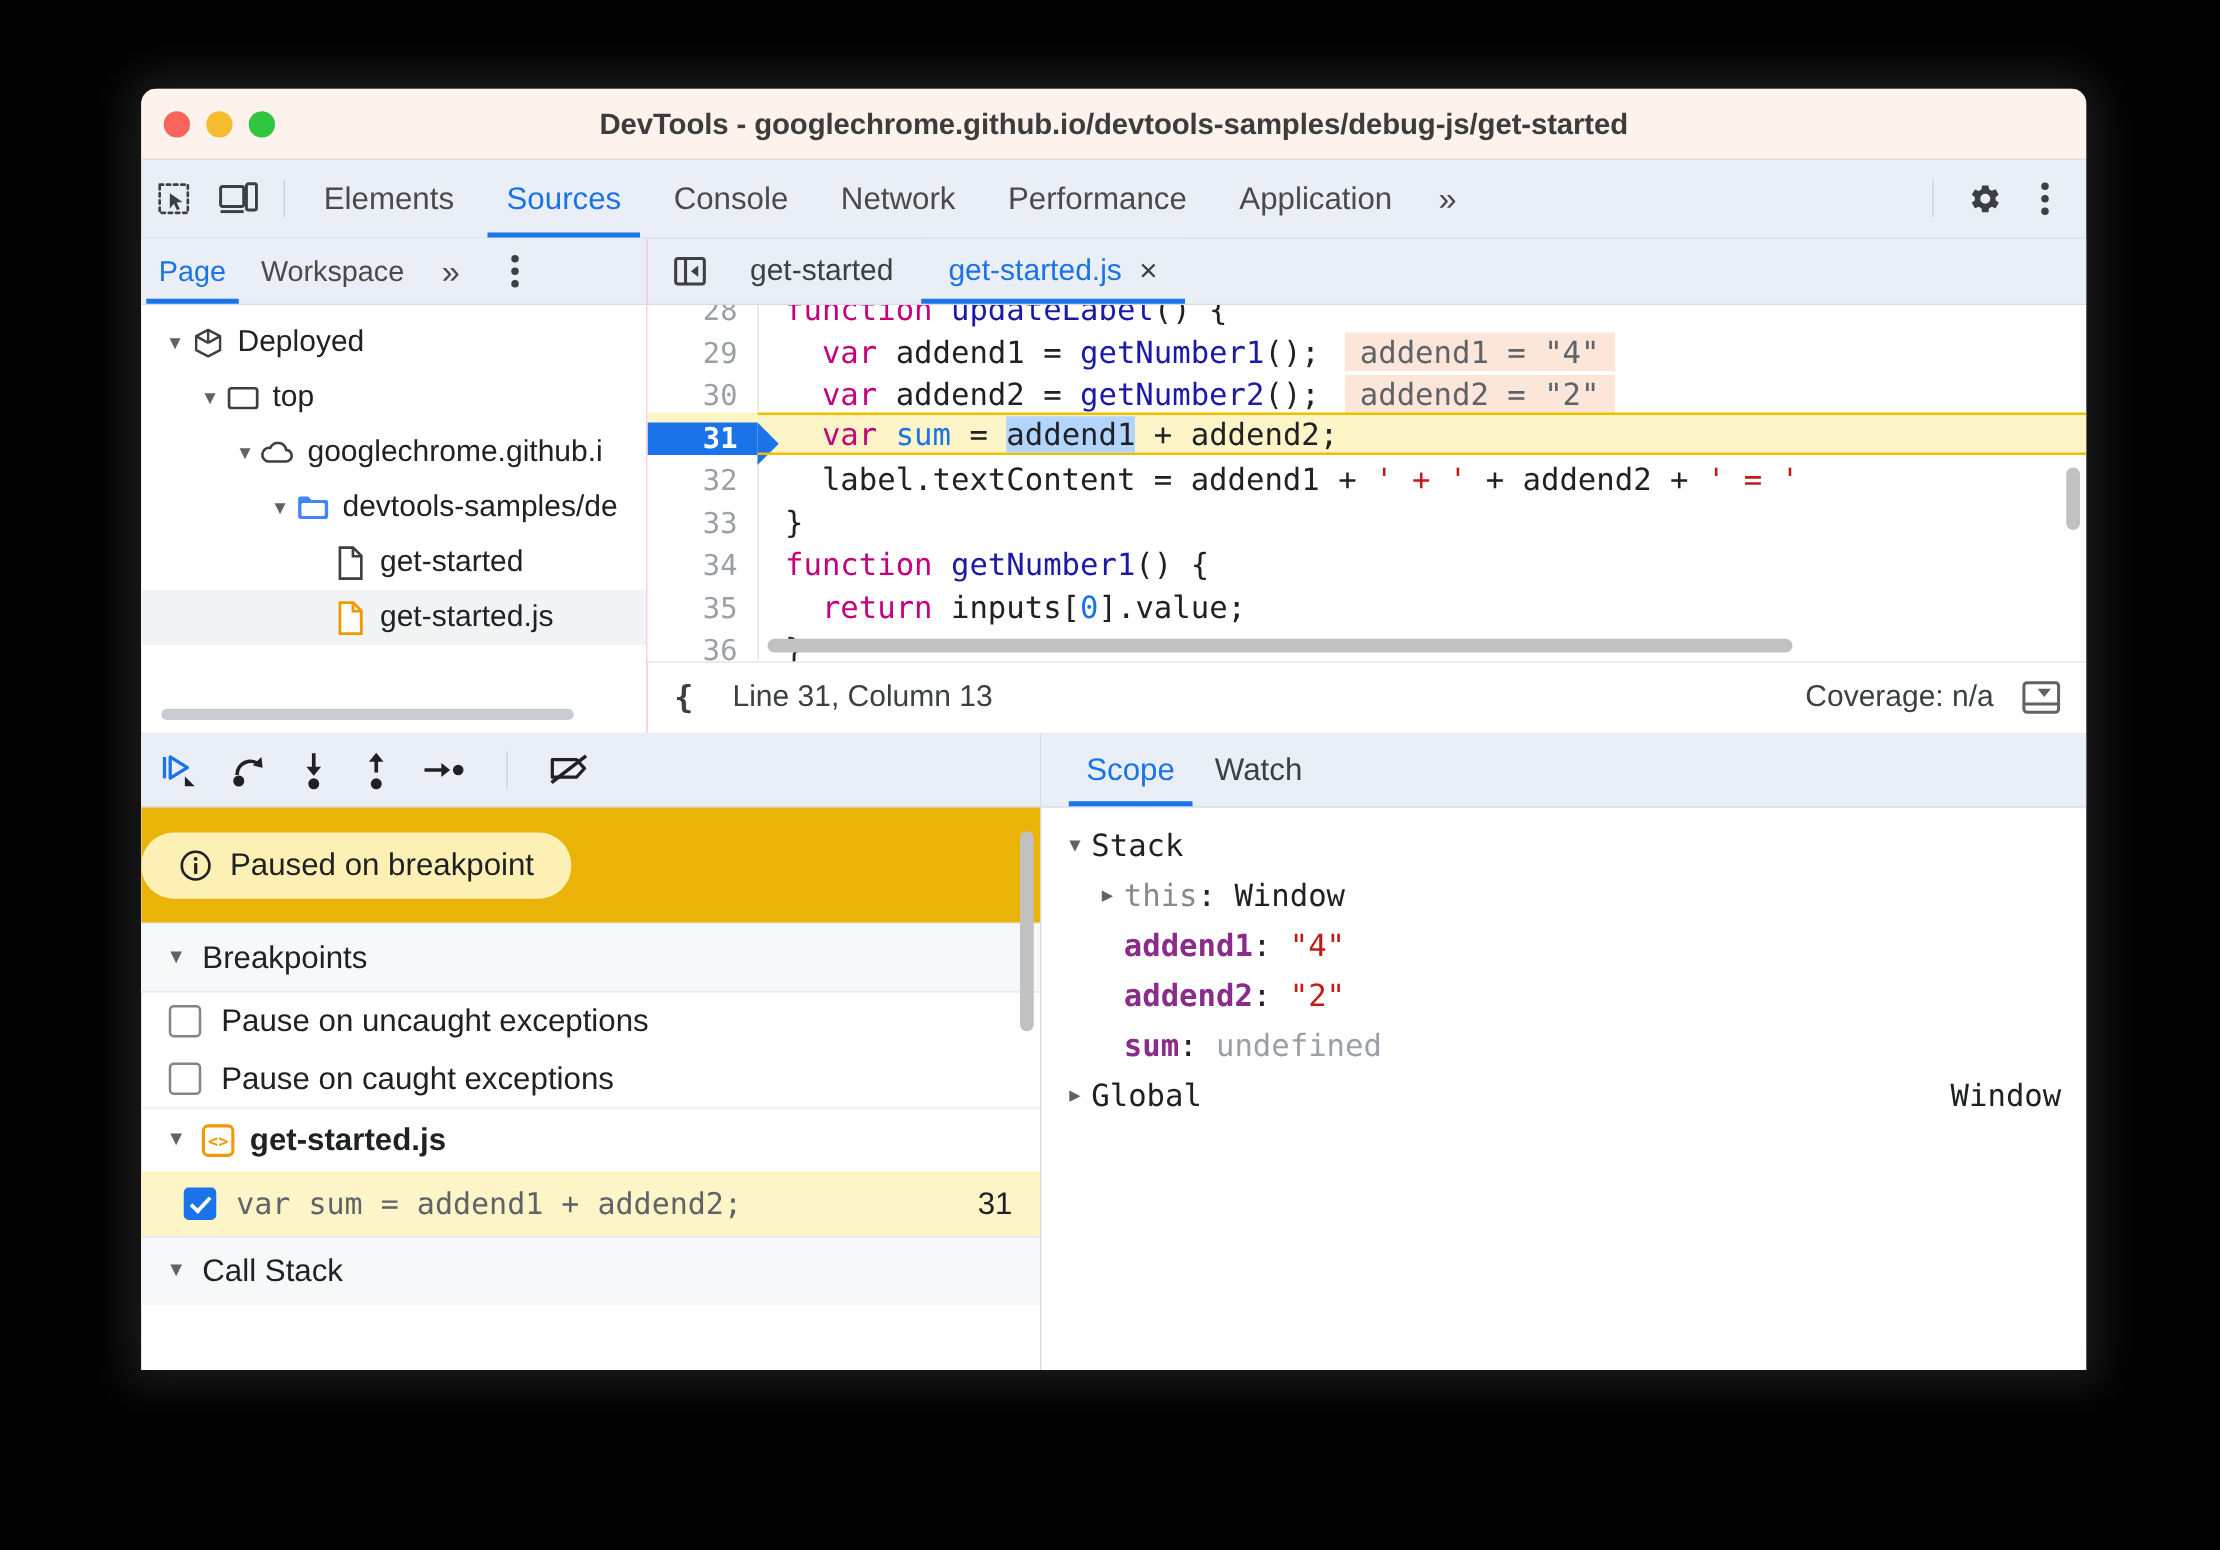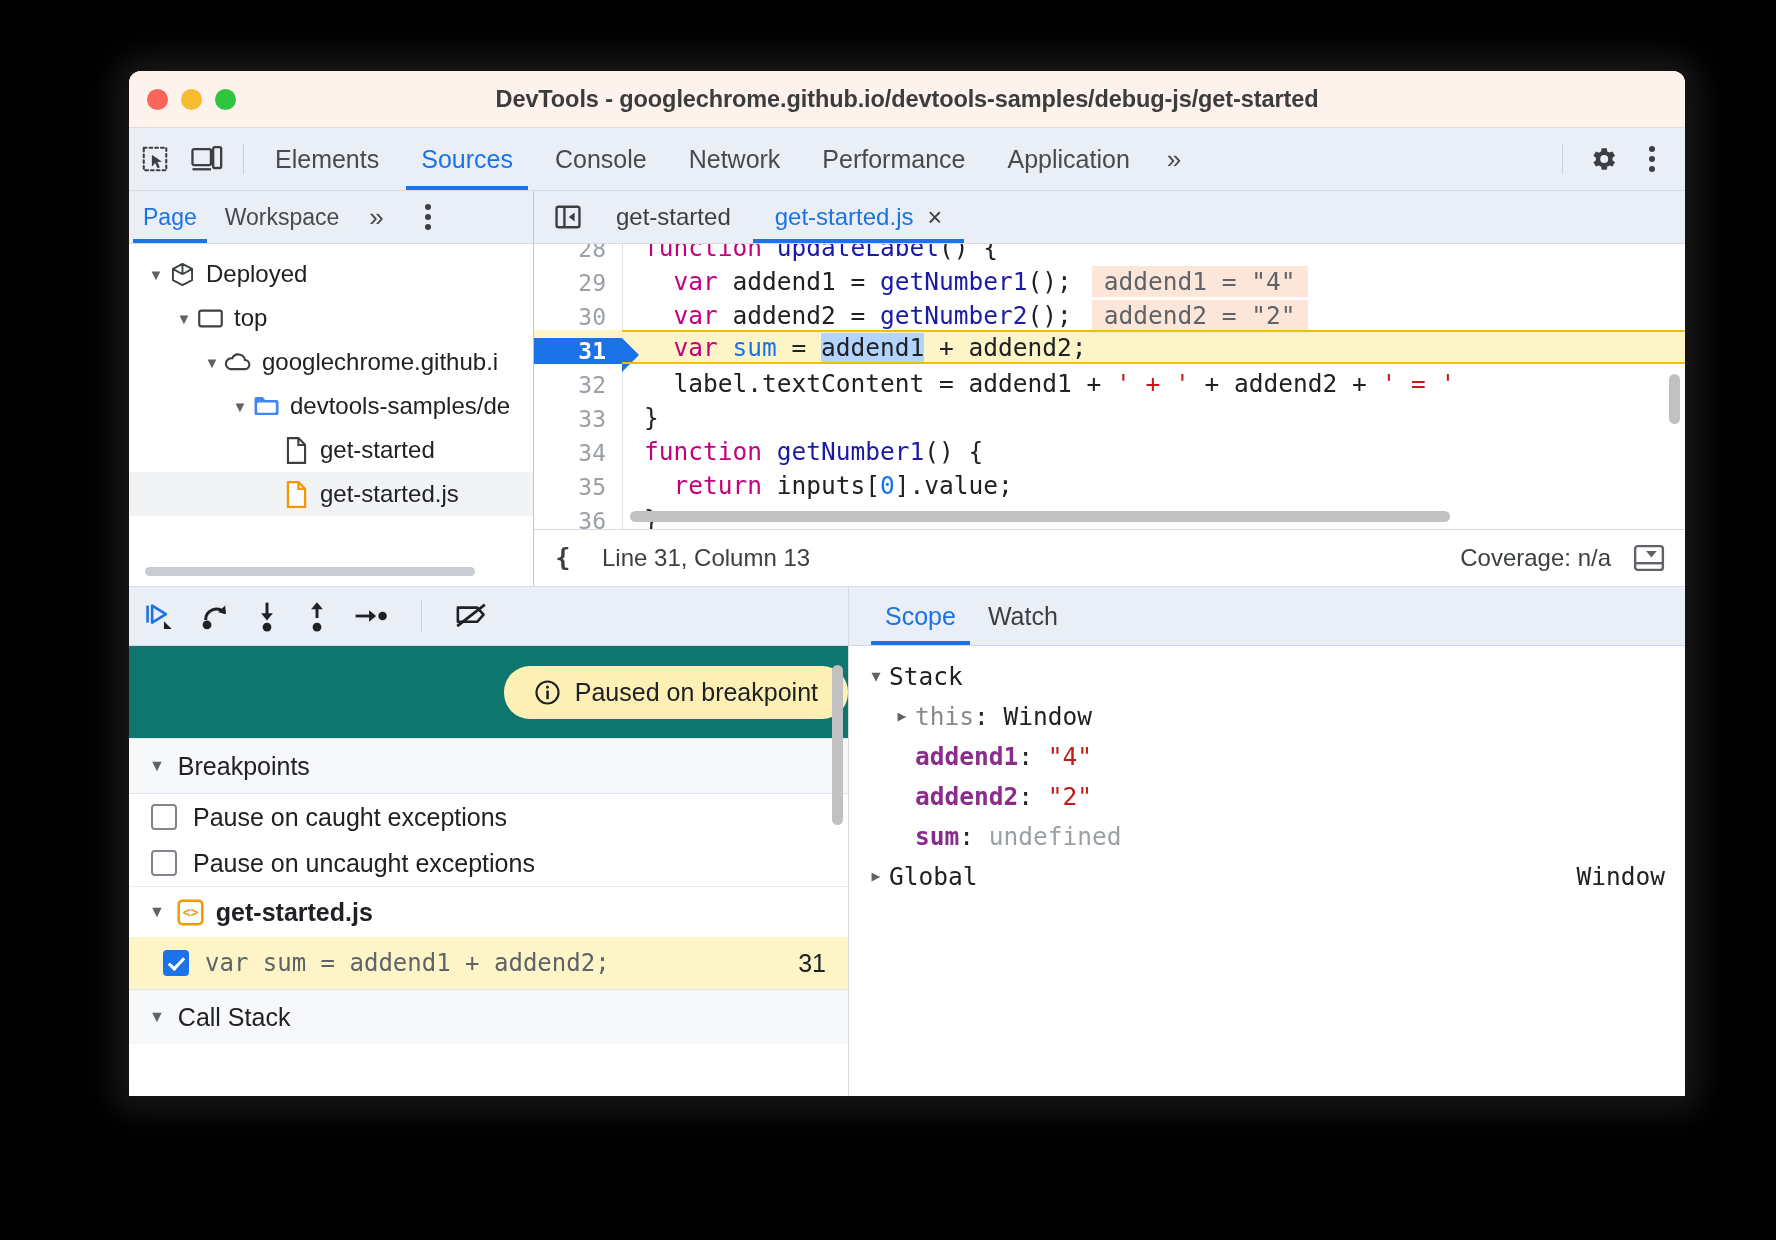--- a/index.html
+++ b/index.html
@@ -15,21 +15,21 @@
   #root {
     position: relative;
     width: 1776px;
     height: 1240px;
     background: #000;
   }
 
   
   .window {
     position: absolute;
-    left: 129px;
+    left: 113px;
     top: 71px;
     width: 1556px;
     height: 1025px;
     background: #ffffff;
     border-radius: 12px 12px 0 0;
     overflow: hidden;
     box-shadow: 0 0 34px 14px rgba(255,255,255,0.10);
   }
 
   
@@ -350,22 +350,22 @@
     align-items: center;
     padding-left: 14px;
     gap: 22px;
     border-bottom: 1px solid #cfd8ea;
     flex: none;
   }
   .pausedwrap {
     height: 92px;
     display: flex;
     align-items: center;
-    justify-content: flex-end;
-    background: #0f766e;
+    justify-content: flex-start;
+    background: #eab308;
     position: relative;
     flex: none;
   }
   .pausedpill {
     background: #fdf0b4;
     border-radius: 26px;
     padding: 12px 30px;
     font-size: 25px;
     color: #202124;
     display: flex;
@@ -802,25 +802,25 @@
           </div>
         </div>
 
         <div class="section-head">
           <span class="caret">▼</span>
           <span>Breakpoints</span>
         </div>
 
         <div class="chk-row">
           <span class="cbox"></span>
-          <span>Pause on caught exceptions</span>
+          <span>Pause on uncaught exceptions</span>
         </div>
         <div class="chk-row">
           <span class="cbox"></span>
-          <span>Pause on uncaught exceptions</span>
+          <span>Pause on caught exceptions</span>
         </div>
 
         <div class="bp-file">
           <span class="caret">▼</span>
           <span>
             <svg width="27" height="27" viewBox="0 0 22 22">
               <rect x="1.4" y="1.4" width="19.2" height="19.2" rx="3" fill="none" stroke="#f29900" stroke-width="2"></rect>
               <text x="4.4" y="15" font-family="DejaVu Sans Mono, monospace" font-size="11" fill="#f29900">&lt;&gt;</text>
             </svg>
           </span>

